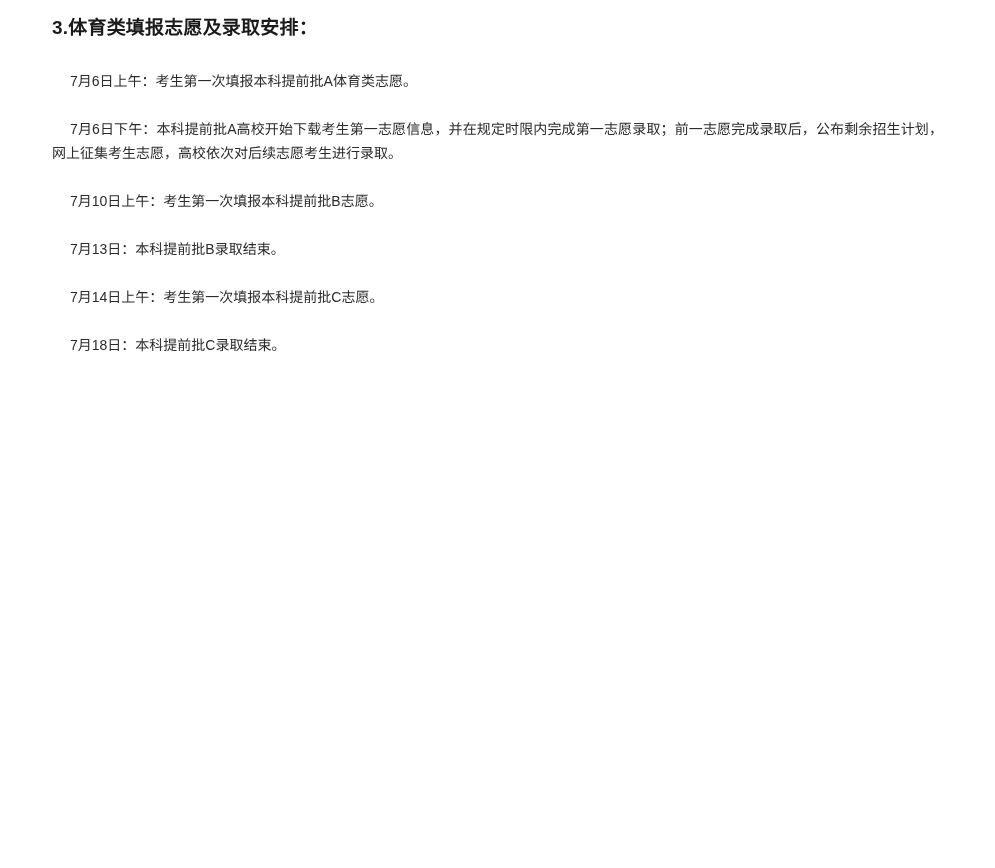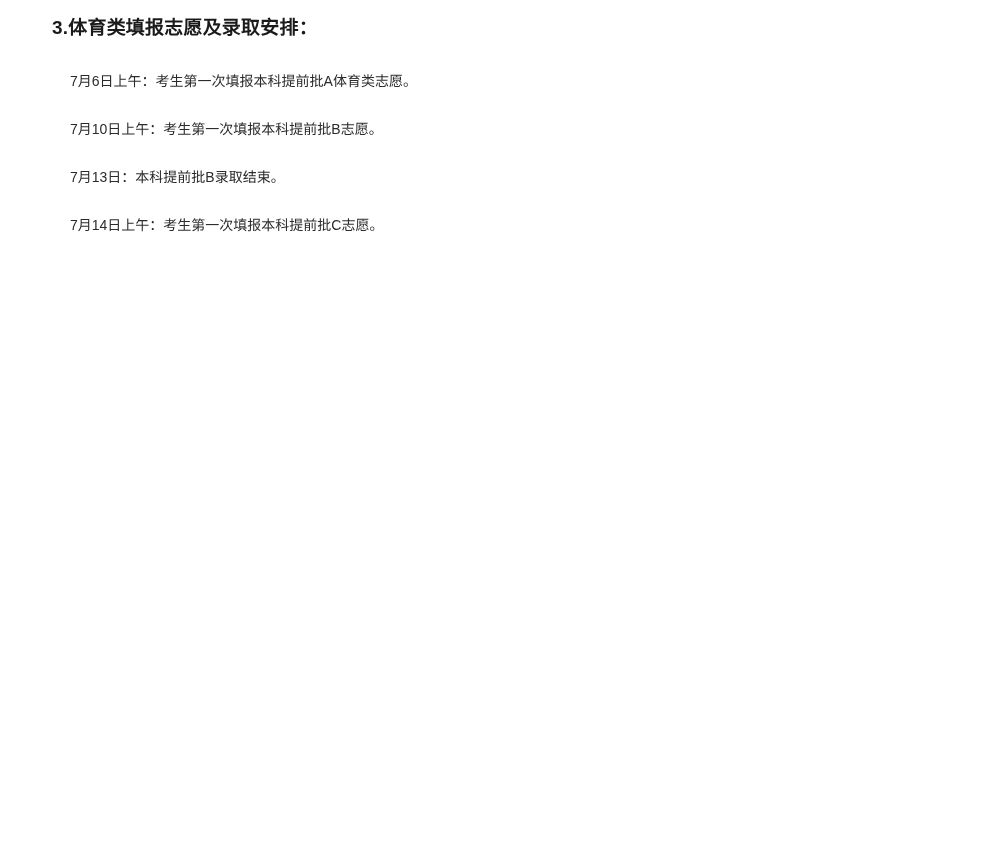--- a/index.html
+++ b/index.html
@@ -44,23 +44,25 @@
   }
 </style>
 </head>
 <body>
 
 <div class="doc">
   <h3 class="section-heading">3.体育类填报志愿及录取安排：</h3>
 
   <p class="para"><span class="indent"></span><span>7月6日上午：考生第一次填报本科提前批A体育类志愿。</span></p>
 
+  <p class="para"><span class="indent"></span><span>7月6日下午：本科提前批A高校开始下载考生第一志愿信息，并在规定时限内完成第一志愿录取；前一志愿完成录取后，公布剩余招生计划，网上征集考生志愿，高校依次对后续志愿考生进行录取。</span></p>
 
 
   <p class="para"><span class="indent"></span><span>7月10日上午：考生第一次填报本科提前批B志愿。</span></p>
 
 
   <p class="para"><span class="indent"></span><span>7月13日：本科提前批B录取结束。</span></p>
 
   <p class="para"><span class="indent"></span><span>7月14日上午：考生第一次填报本科提前批C志愿。</span></p>
 
 
+  <p class="para"><span class="indent"></span><span>7月18日：本科提前批C录取结束。</span></p>
 </div>
 
 </body></html>

